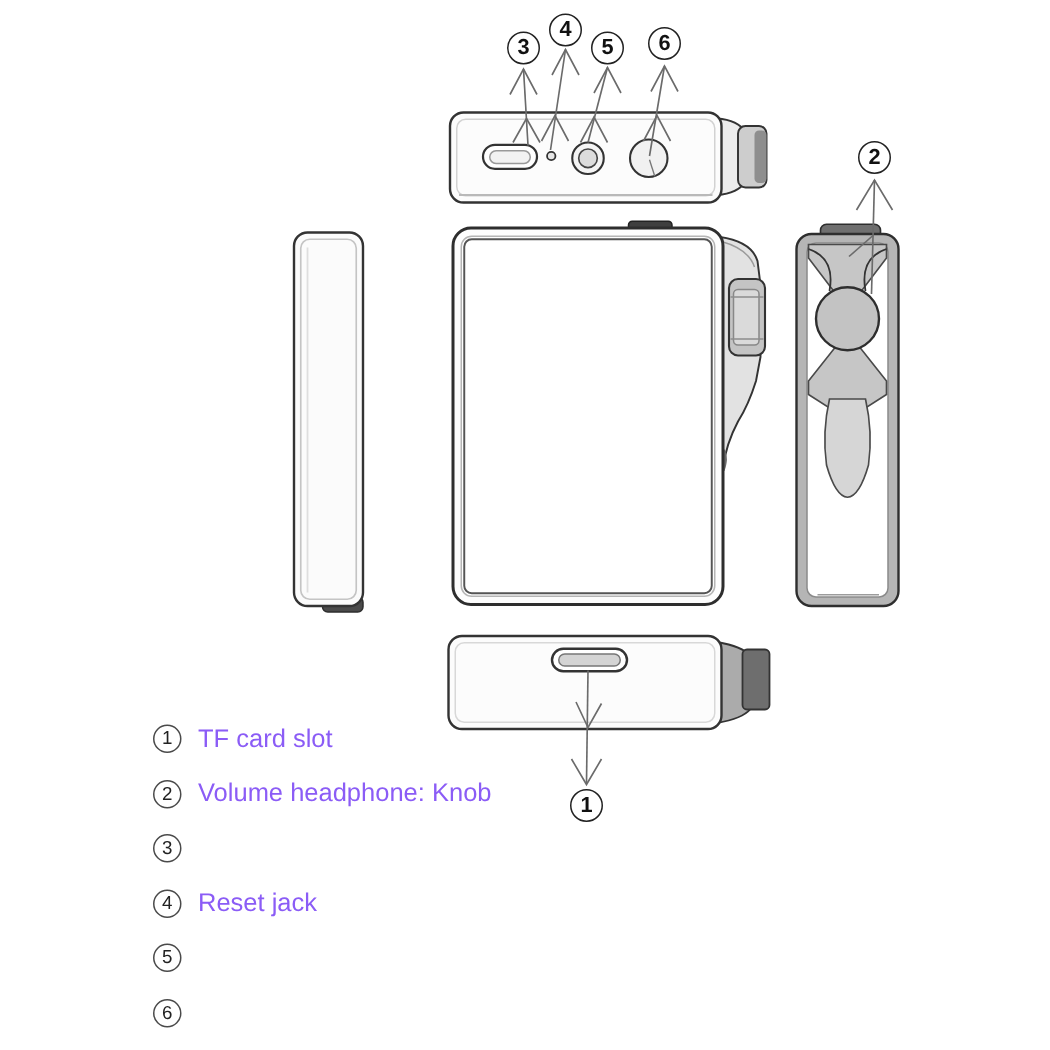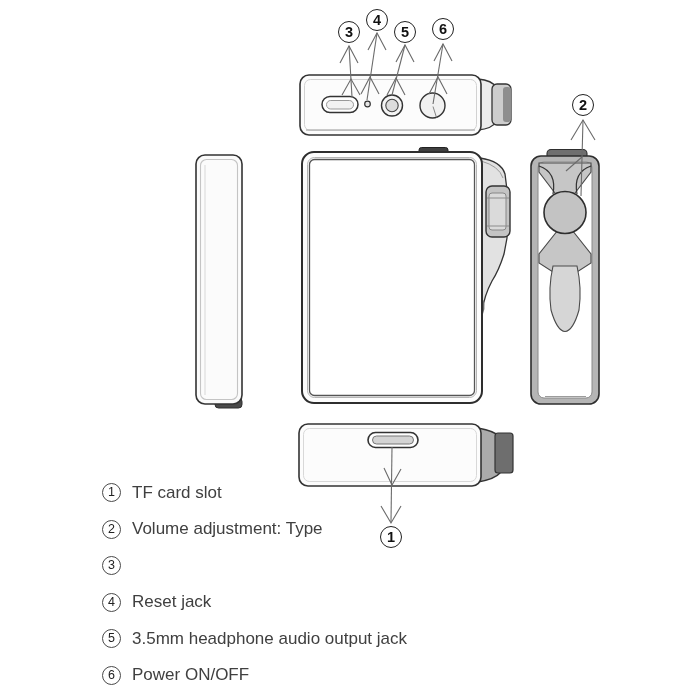--- a/index.html
+++ b/index.html
@@ -23,21 +23,21 @@
   .c6{left:432px;top:18px;}
   
   .legend{position:absolute;left:102px;top:481px;}
   .legend-row{display:flex;align-items:center;height:23px;margin-bottom:13.5px;}
   .legend-badge{
     width:19px;height:19px;border:1.3px solid #4a4a4a;border-radius:50%;
     box-sizing:border-box;display:flex;align-items:center;justify-content:center;
     font-size:12.5px;color:#222;line-height:1;flex:0 0 19px;margin-right:11px;
     background:#fff;
   }
-  .legend-label{font-size:17px;color:#404040;white-space:nowrap;}
+  .legend-label{font-size:17px;color:#8b5cf6;white-space:nowrap;}
 </style>
 </head>
 <body>
 
 <div class="canvas">
 
   <svg class="art" viewBox="0 0 700 700">
 
     <g>
 
@@ -165,32 +165,30 @@
   <div class="callout c5">5</div>
   <div class="callout c6">6</div>
 
   <div class="legend">
     <div class="legend-row">
       <span class="legend-badge">1</span>
       <span class="legend-label">TF card slot</span>
     </div>
     <div class="legend-row">
       <span class="legend-badge">2</span>
-      <span class="legend-label">Volume adjustment: Type</span>
+      <span class="legend-label">Volume headphone: Knob</span>
     </div>
     <div class="legend-row">
       <span class="legend-badge">3</span>
     </div>
     <div class="legend-row">
       <span class="legend-badge">4</span>
       <span class="legend-label">Reset jack</span>
     </div>
     <div class="legend-row">
       <span class="legend-badge">5</span>
-      <span class="legend-label">3.5mm headphone audio output jack</span>
     </div>
     <div class="legend-row">
       <span class="legend-badge">6</span>
-      <span class="legend-label">Power ON/OFF</span>
     </div>
   </div>
 
 </div>
 
 </body></html>

